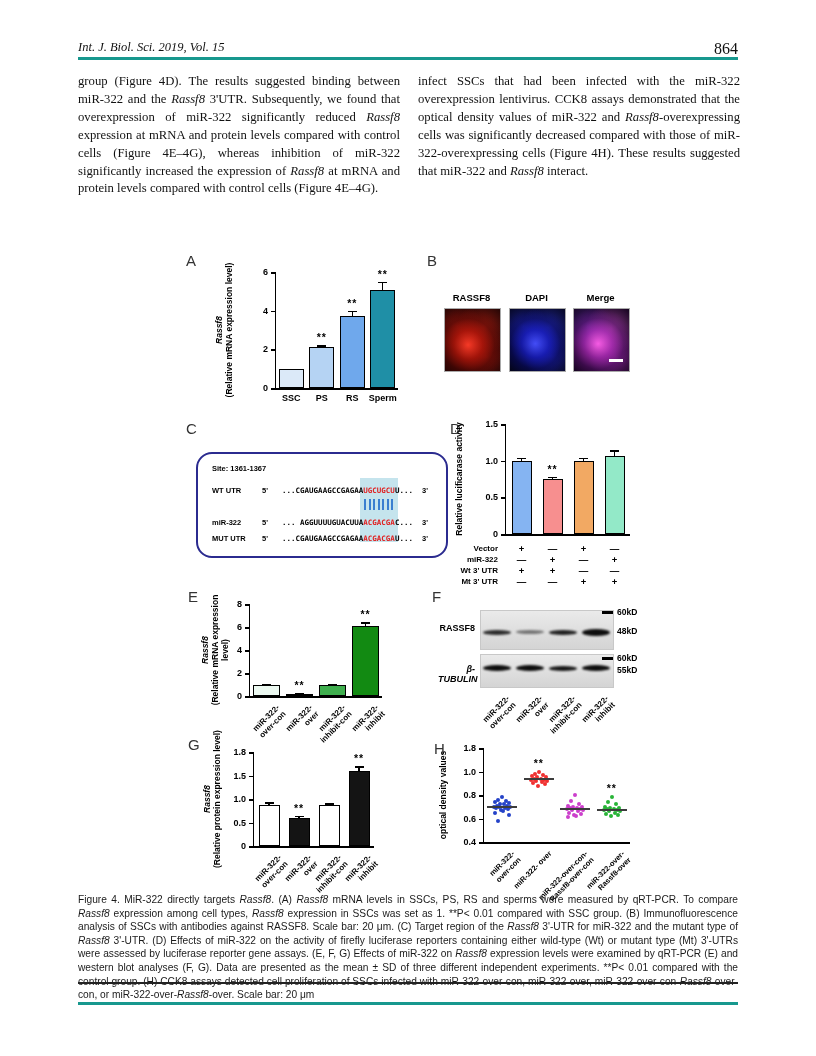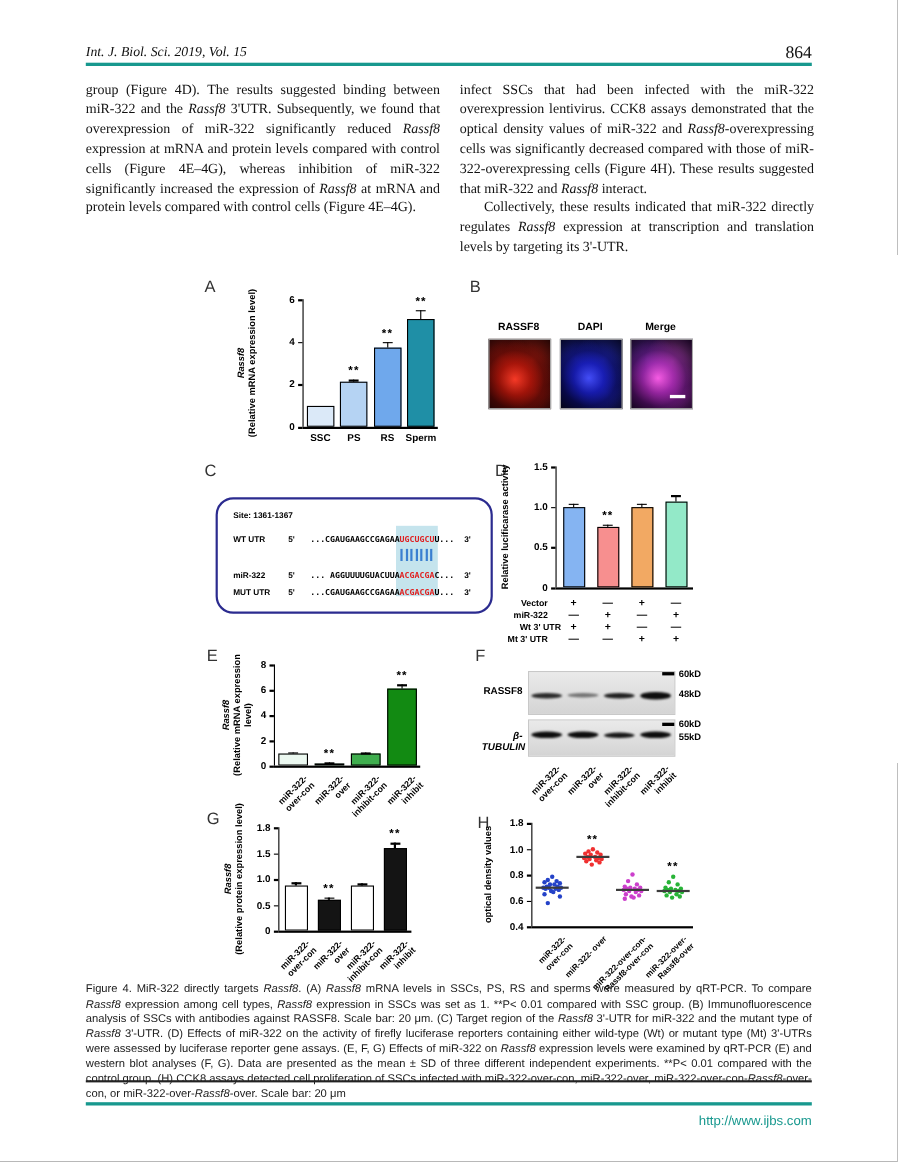--- a/index.html
+++ b/index.html
@@ -78,21 +78,20 @@
 
   <div class="abs hdr" style="left:78px;top:40px;">Int. J. Biol. Sci. 2019, Vol. 15</div>
   <div class="abs pgnum" style="left:658px;top:40px;width:80px;text-align:right;">864</div>
   <div class="abs rule-teal" style="left:78px;top:57px;width:660px;height:2.5px;"></div>
 
   <div class="abs col" style="left:78px;top:73px;width:322px;">
     <p><span>group (Figure 4D). The results suggested binding between miR-322 and the </span><span class="it">Rassf8</span><span> 3'UTR. Subsequently, we found that overexpression of miR-322 significantly reduced </span><span class="it">Rassf8</span><span> expression at mRNA and protein levels compared with control cells (Figure 4E–4G), whereas inhibition of miR-322 significantly increased the expression of </span><span class="it">Rassf8</span><span> at mRNA and protein levels compared with control cells (Figure 4E–4G).</span></p>
   </div>
   <div class="abs col" style="left:418px;top:73px;width:322px;">
     <p><span>infect SSCs that had been infected with the miR-322 overexpression lentivirus. CCK8 assays demonstrated that the optical density values of miR-322 and </span><span class="it">Rassf8</span><span>-overexpressing cells was significantly decreased compared with those of miR-322-overexpressing cells (Figure 4H). These results suggested that miR-322 and </span><span class="it">Rassf8</span><span> interact.</span></p>
-    <p class="ind"><span>Collectively, these results indicated that miR-322 directly regulates </span><span class="it">Rassf8</span><span> expression at transcription and translation levels by targeting its 3'-UTR.</span></p>
   </div>
 
   <div class="abs panel-label" style="left:186px;top:252px;">A</div>
   <div class="abs panel-label" style="left:427px;top:252px;">B</div>
   <div class="abs panel-label" style="left:186px;top:420px;">C</div>
   <div class="abs panel-label" style="left:450px;top:420px;">D</div>
   <div class="abs panel-label" style="left:188px;top:588px;">E</div>
   <div class="abs panel-label" style="left:432px;top:588px;">F</div>
   <div class="abs panel-label" style="left:188px;top:736px;">G</div>
   <div class="abs panel-label" style="left:434px;top:740px;">H</div>
@@ -191,21 +190,21 @@
       <div class="signlab" style="left: 0px; top: 128px; width: 38px;">Vector</div>
       <div class="signval" style="left: 51.5px; top: 127px; width: 20px;">+</div>
       <div class="signval" style="left: 82.5px; top: 127px; width: 20px;">—</div>
       <div class="signval" style="left: 113.5px; top: 127px; width: 20px;">+</div>
       <div class="signval" style="left: 144.5px; top: 127px; width: 20px;">—</div>
       <div class="signlab" style="left: 0px; top: 139px; width: 38px;">miR-322</div>
       <div class="signval" style="left: 51.5px; top: 138px; width: 20px;">—</div>
       <div class="signval" style="left: 82.5px; top: 138px; width: 20px;">+</div>
       <div class="signval" style="left: 113.5px; top: 138px; width: 20px;">—</div>
       <div class="signval" style="left: 144.5px; top: 138px; width: 20px;">+</div>
-      <div class="signlab" style="left: 12px; top: 150px; width: 38px;">Wt 3' UTR</div>
+      <div class="signlab" style="left: 0px; top: 150px; width: 38px;">Wt 3' UTR</div>
       <div class="signval" style="left: 51.5px; top: 149px; width: 20px;">+</div>
       <div class="signval" style="left: 82.5px; top: 149px; width: 20px;">+</div>
       <div class="signval" style="left: 113.5px; top: 149px; width: 20px;">—</div>
       <div class="signval" style="left: 144.5px; top: 149px; width: 20px;">—</div>
       <div class="signlab" style="left: 0px; top: 161px; width: 38px;">Mt 3' UTR</div>
       <div class="signval" style="left: 51.5px; top: 160px; width: 20px;">—</div>
       <div class="signval" style="left: 82.5px; top: 160px; width: 20px;">—</div>
       <div class="signval" style="left: 113.5px; top: 160px; width: 20px;">+</div>
       <div class="signval" style="left: 144.5px; top: 160px; width: 20px;">+</div>
     </div>
@@ -396,15 +395,14 @@
       <div class="dot" style="left: 168.75px; top: 74.15px; width: 4px; height: 4px; background: rgb(40, 180, 55);"></div>
       <div class="meanline" style="left: 156.75px; top: 69.475px; width: 30px; height: 1.6px;"></div>
       <div class="sig" style="left: 157.75px; top: 42.35px; width: 28px;">**</div>
       <div class="xrot" style="left: 84.75px; top: 109px; width: 95px; font-size: 7.5px;">miR-322-over-<br>Rassf8-over</div>
     </div>
 
   <div class="abs caption" style="left:78px;top:893px;width:660px;"><span class="bd">Figure 4.</span><span> MiR-322 directly targets </span><span class="it">Rassf8</span><span>. </span><span class="bd">(A)</span><span> </span><span class="it">Rassf8</span><span> mRNA levels in SSCs, PS, RS and sperms were measured by qRT-PCR. To compare </span><span class="it">Rassf8</span><span> expression among cell types, </span><span class="it">Rassf8</span><span> expression in SSCs was set as 1. **P&lt; 0.01 compared with SSC group. </span><span class="bd">(B)</span><span> Immunofluorescence analysis of SSCs with antibodies against RASSF8. Scale bar: 20 μm. </span><span class="bd">(C)</span><span> Target region of the </span><span class="it">Rassf8</span><span> 3'-UTR for miR-322 and the mutant type of </span><span class="it">Rassf8</span><span> 3'-UTR. </span><span class="bd">(D)</span><span> Effects of miR-322 on the activity of firefly luciferase reporters containing either wild-type (Wt) or mutant type (Mt) 3'-UTRs were assessed by luciferase reporter gene assays. </span><span class="bd">(E, F, G)</span><span> Effects of miR-322 on </span><span class="it">Rassf8</span><span> expression levels were examined by qRT-PCR </span><span class="bd">(E)</span><span> and western blot analyses </span><span class="bd">(F, G)</span><span>. Data are presented as the mean ± SD of three different independent experiments. **P&lt; 0.01 compared with the control group. </span><span class="bd">(H)</span><span> CCK8 assays detected cell proliferation of SSCs infected with miR-322-over-con, miR-322-over, miR-322-over-con-</span><span class="it">Rassf8</span><span>-over-con, or miR-322-over-</span><span class="it">Rassf8</span><span>-over. Scale bar: 20 μm</span></div>
   <div class="abs rule-black" style="left:78px;top:982px;width:660px;height:1.5px;"></div>
 
   <div class="abs rule-teal" style="left:78px;top:1002px;width:660px;height:3px;"></div>
-  <a class="abs url" href="#" style="left:478px;top:1012px;width:260px;text-align:right;">http://www.ijbs.com</a>
 
 </div>
 
 </body></html>

